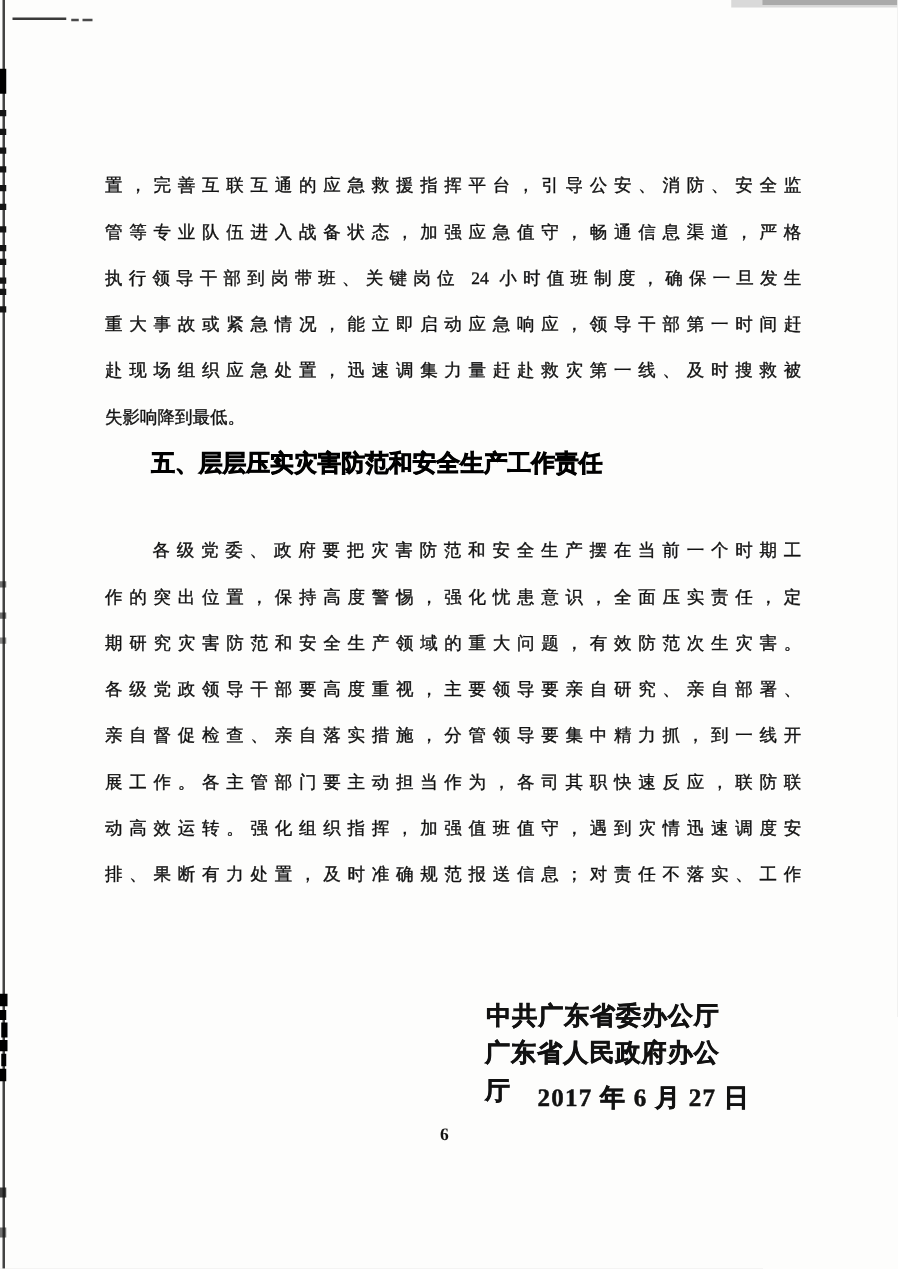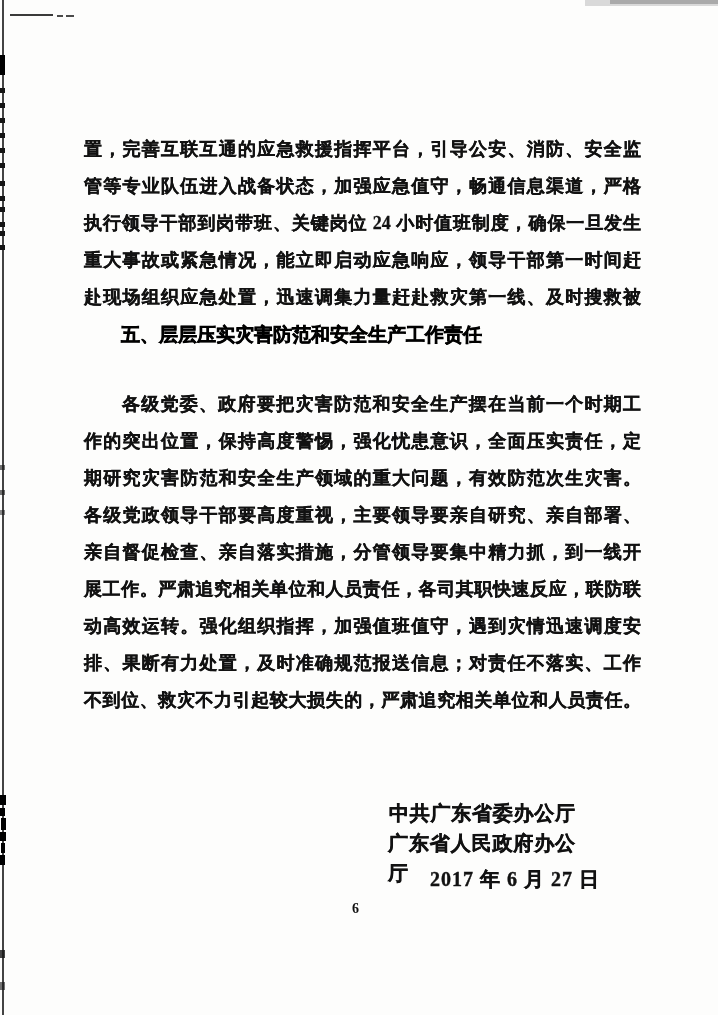--- a/index.html
+++ b/index.html
@@ -10,21 +10,21 @@
     overflow:hidden;
     font-family:"Liberation Serif","DejaVu Serif",serif;
     color:#121212;
   }
   
   .bodytext{
     position:absolute;left:84px;top:131px;width:557px;
   }
   .line{
     height:37px;line-height:37px;
-    font-size:18px;font-weight:700;
+    font-size:14px;font-weight:400;
     white-space:nowrap;
     -webkit-text-stroke:0.3px #121212;
   }
   .just{
     white-space:normal;
     text-align:justify;
     text-align-last:justify;
   }
   .indent{padding-left:38px;width:519px;margin-top:33px;}
   .heading{
@@ -92,30 +92,30 @@
   <div class="art tldash2"></div>
   <div class="art trsmudge1"></div>
   <div class="art trsmudge2"></div>
 
   <div class="bodytext">
     <div class="line just">置，完善互联互通的应急救援指挥平台，引导公安、消防、安全监</div>
     <div class="line just">管等专业队伍进入战备状态，加强应急值守，畅通信息渠道，严格</div>
     <div class="line just">执行领导干部到岗带班、关键岗位 24 小时值班制度，确保一旦发生</div>
     <div class="line just">重大事故或紧急情况，能立即启动应急响应，领导干部第一时间赶</div>
     <div class="line just">赴现场组织应急处置，迅速调集力量赶赴救灾第一线、及时搜救被</div>
+    <div class="line">失影响降到最低。</div>
     <div class="line heading">五、层层压实灾害防范和安全生产工作责任</div>
     <div class="line just indent">各级党委、政府要把灾害防范和安全生产摆在当前一个时期工</div>
     <div class="line just">作的突出位置，保持高度警惕，强化忧患意识，全面压实责任，定</div>
     <div class="line just">期研究灾害防范和安全生产领域的重大问题，有效防范次生灾害。</div>
     <div class="line just">各级党政领导干部要高度重视，主要领导要亲自研究、亲自部署、</div>
     <div class="line just">亲自督促检查、亲自落实措施，分管领导要集中精力抓，到一线开</div>
-    <div class="line just">展工作。严肃追究相关单位和人员责任，各司其职快速反应，联防联</div>
+    <div class="line just">展工作。各主管部门要主动担当作为，各司其职快速反应，联防联</div>
     <div class="line just">动高效运转。强化组织指挥，加强值班值守，遇到灾情迅速调度安</div>
     <div class="line just">排、果断有力处置，及时准确规范报送信息；对责任不落实、工作</div>
-    <div class="line just">不到位、救灾不力引起较大损失的，严肃追究相关单位和人员责任。</div>
   </div>
 
   <div class="sig-line sig-just" style="left:389px;top:798px;width:186px;">中共广东省委办公厅</div>
   <div class="sig-line sig-just" style="left:388px;top:828px;width:187px;">广东省人民政府办公厅</div>
   <div class="sig-line date-line" style="left:430px;top:864px;">2017 年 6 月 27 日</div>
 
   <div class="pageno">6</div>
 
 </div>
 

